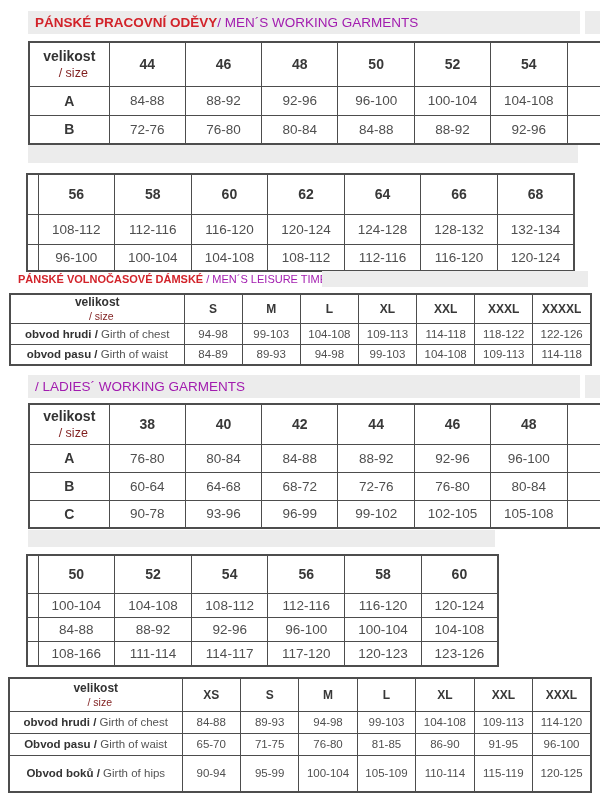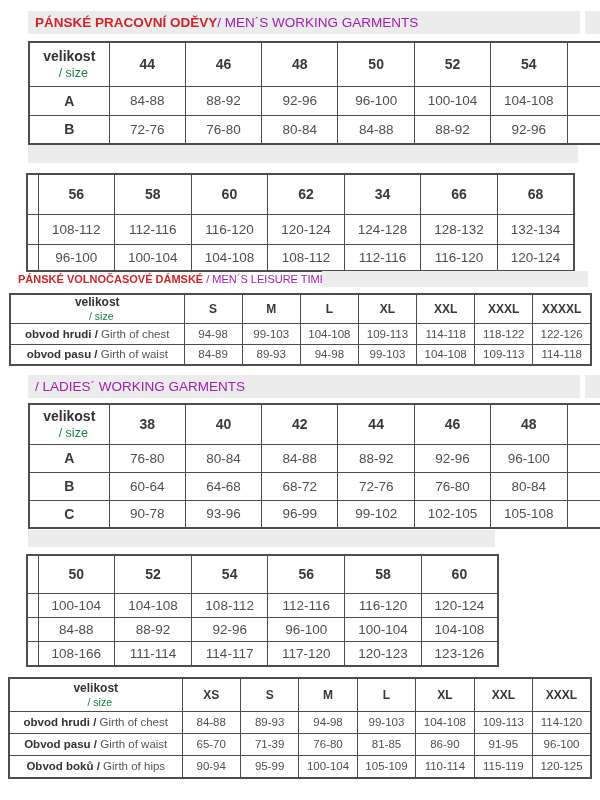--- a/index.html
+++ b/index.html
@@ -10,21 +10,21 @@
   .red-b{color:#d2232a;font-weight:700;}
   .red-l{color:#a21caf;font-weight:400;}
   .small-title{position:absolute;font-size:11px;line-height:15px;white-space:nowrap;}
   table.sz{position:absolute;border-collapse:collapse;table-layout:fixed;border:2px solid #4d4d4d;background:#fff;}
   .sz td{border:1.5px solid #4d4d4d;text-align:center;vertical-align:middle;padding:0;
          color:#4f4f4f;font-size:13.5px;overflow:hidden;white-space:nowrap;}
   .sz td.b{font-weight:700;color:#383838;font-size:14px;}
   .small td{font-size:11.5px;}
   .small td.b{font-size:12px;}
   .corner .l1{font-weight:700;font-size:14px;color:#333;line-height:1.25;}
-  .corner .l2{font-size:12.5px;color:#15803d;line-height:1.15;margin-left:8px;}
+  .corner .l2{font-size:12.5px;color:#7f1d1d;line-height:1.15;margin-left:8px;}
   .small .corner .l1{font-size:12px;}
   .small .corner .l2{font-size:10.5px;}
   .lcz{font-weight:700;color:#333;}
   .len{color:#555;}
 </style>
 </head>
 <body>
 
 <div class="page">
 
@@ -95,21 +95,21 @@
         <col>
         <col>
       </colgroup>
     <tbody>
         <tr style="height:40px">
       <td></td>
       <td class="b">56</td>
       <td class="b">58</td>
       <td class="b">60</td>
       <td class="b">62</td>
-      <td class="b">34</td>
+      <td class="b">64</td>
       <td class="b">66</td>
       <td class="b">68</td>
     </tr>
     <tr style="height:30px">
       <td></td>
       <td>108-112</td>
       <td>112-116</td>
       <td>116-120</td>
       <td>120-124</td>
       <td>124-128</td>
@@ -328,28 +328,28 @@
       <td>89-93</td>
       <td>94-98</td>
       <td>99-103</td>
       <td>104-108</td>
       <td>109-113</td>
       <td>114-120</td>
     </tr>
     <tr style="height:22px">
       <td><span class="lcz">Obvod pasu /</span><span class="len"> Girth of waist</span></td>
       <td>65-70</td>
-      <td>71-39</td>
+      <td>71-75</td>
       <td>76-80</td>
       <td>81-85</td>
       <td>86-90</td>
       <td>91-95</td>
       <td>96-100</td>
     </tr>
-    <tr style="height:23px">
+    <tr style="height:37px">
       <td><span class="lcz">Obvod boků /</span><span class="len"> Girth of hips</span></td>
       <td>90-94</td>
       <td>95-99</td>
       <td>100-104</td>
       <td>105-109</td>
       <td>110-114</td>
       <td>115-119</td>
       <td>120-125</td>
     </tr>
   </tbody>

